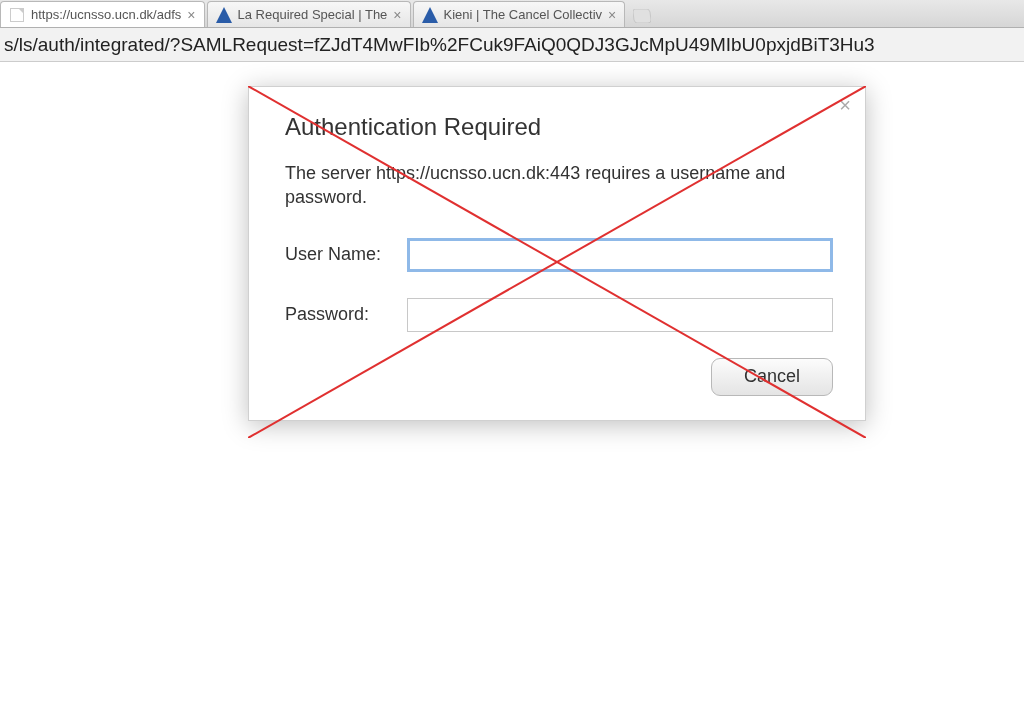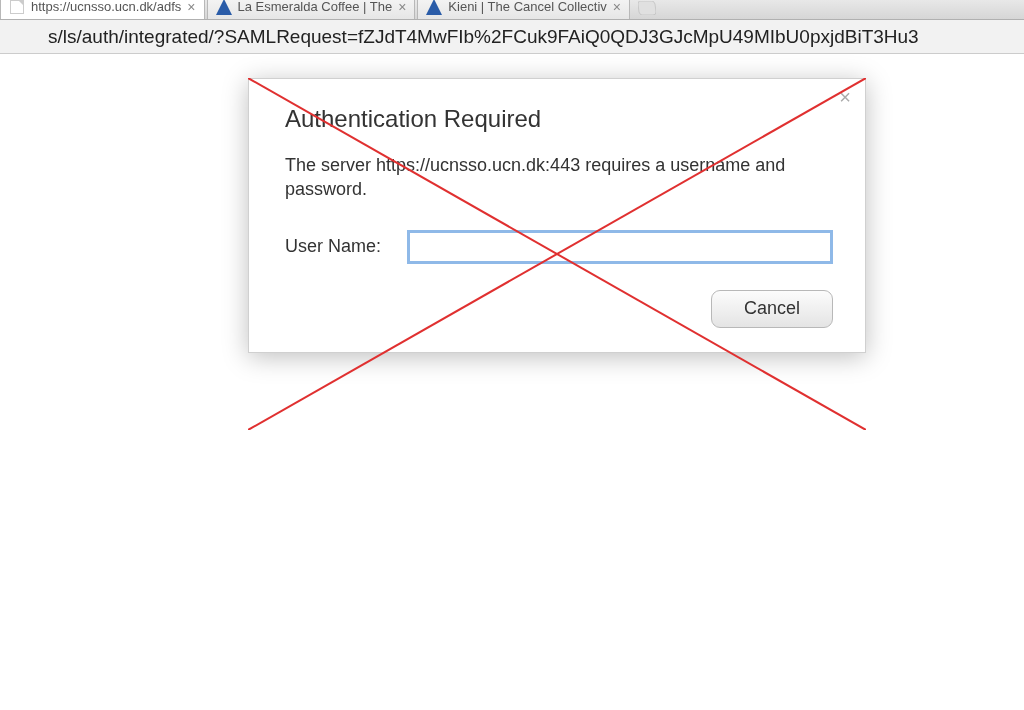--- a/index.html
+++ b/index.html
@@ -8,21 +8,21 @@
       background: #fff;
       width: 1024px;
       height: 710px;
       overflow: hidden;
       position: relative;
     }
     .tab-bar {
       display: flex;
       align-items: flex-end;
       background: linear-gradient(#e8e8e8, #d6d6d6);
-      height: 20px;
+      height: 28px;
       border-bottom: 1px solid #b0b0b0;
     }
     .tab {
       display: flex;
       align-items: center;
       height: 26px;
       padding: 0 8px;
       margin-right: 2px;
       border: 1px solid #b8b8b8;
       border-bottom: none;
@@ -73,21 +73,20 @@
       border-bottom: 1px solid #ccc;
       display: flex;
       align-items: center;
       padding: 0 4px;
     }
     .url-text {
       font-size: 19px;
       color: #222;
       white-space: nowrap;
       font-family: Arial, sans-serif;
-      margin-left: 44px;
     }
     .content {
       position: relative;
       width: 100%;
       height: calc(100% - 62px);
       background: #fff;
     }
     .dialog-shadow {
       position: absolute;
       top: 24px;
@@ -203,21 +202,21 @@
     </span>
     <span class="tab-title">https://ucnsso.ucn.dk/adfs</span>
     <span class="tab-close">×</span>
   </div>
   <div class="tab">
     <span class="tab-favicon">
       <svg class="blue-favicon" viewBox="0 0 16 16">
           <polygon points="0,16 8,0 16,16" fill="#2a5ca8"></polygon>
         </svg>
     </span>
-    <span class="tab-title">La Esmeralda Coffee | The</span>
+    <span class="tab-title">La Required Special | The</span>
     <span class="tab-close">×</span>
   </div>
   <div class="tab">
     <span class="tab-favicon">
       <svg class="blue-favicon" viewBox="0 0 16 16">
           <polygon points="0,16 8,0 16,16" fill="#2a5ca8"></polygon>
         </svg>
     </span>
     <span class="tab-title">Kieni | The Cancel Collectiv</span>
     <span class="tab-close">×</span>
@@ -239,20 +238,24 @@
     <div class="dialog-inner">
       <span class="dialog-close">×</span>
       <div class="dialog-title">Authentication Required</div>
       <div class="dialog-msg">The server https://ucnsso.ucn.dk:443 requires a username and password.</div>
 
       <div class="form-row">
         <div class="form-label">User Name:</div>
         <input type="text" class="form-input focused" value="" style="">
       </div>
 
+      <div class="form-row">
+        <div class="form-label">Password:</div>
+        <input type="password" class="form-input" value="" style="">
+      </div>
 
       <div class="button-row">
         <button class="btn">Cancel</button>
       </div>
     </div>
   </div>
 
   <svg class="cross-overlay" viewBox="0 0 618 352" preserveAspectRatio="none">
     <line x1="0" y1="0" x2="618" y2="352" stroke="#e03030" stroke-width="2"></line>
     <line x1="618" y1="0" x2="0" y2="352" stroke="#e03030" stroke-width="2"></line>

